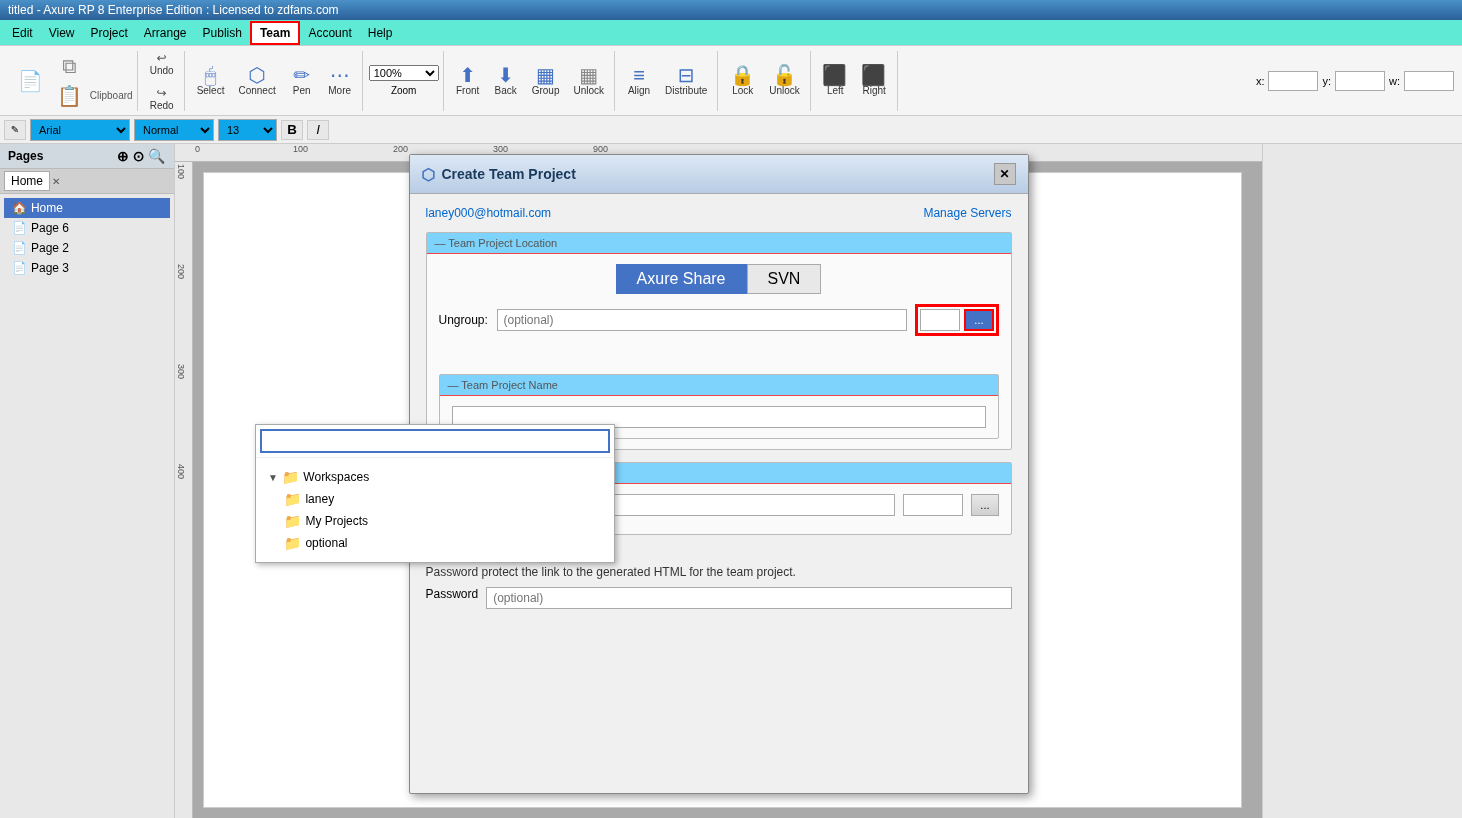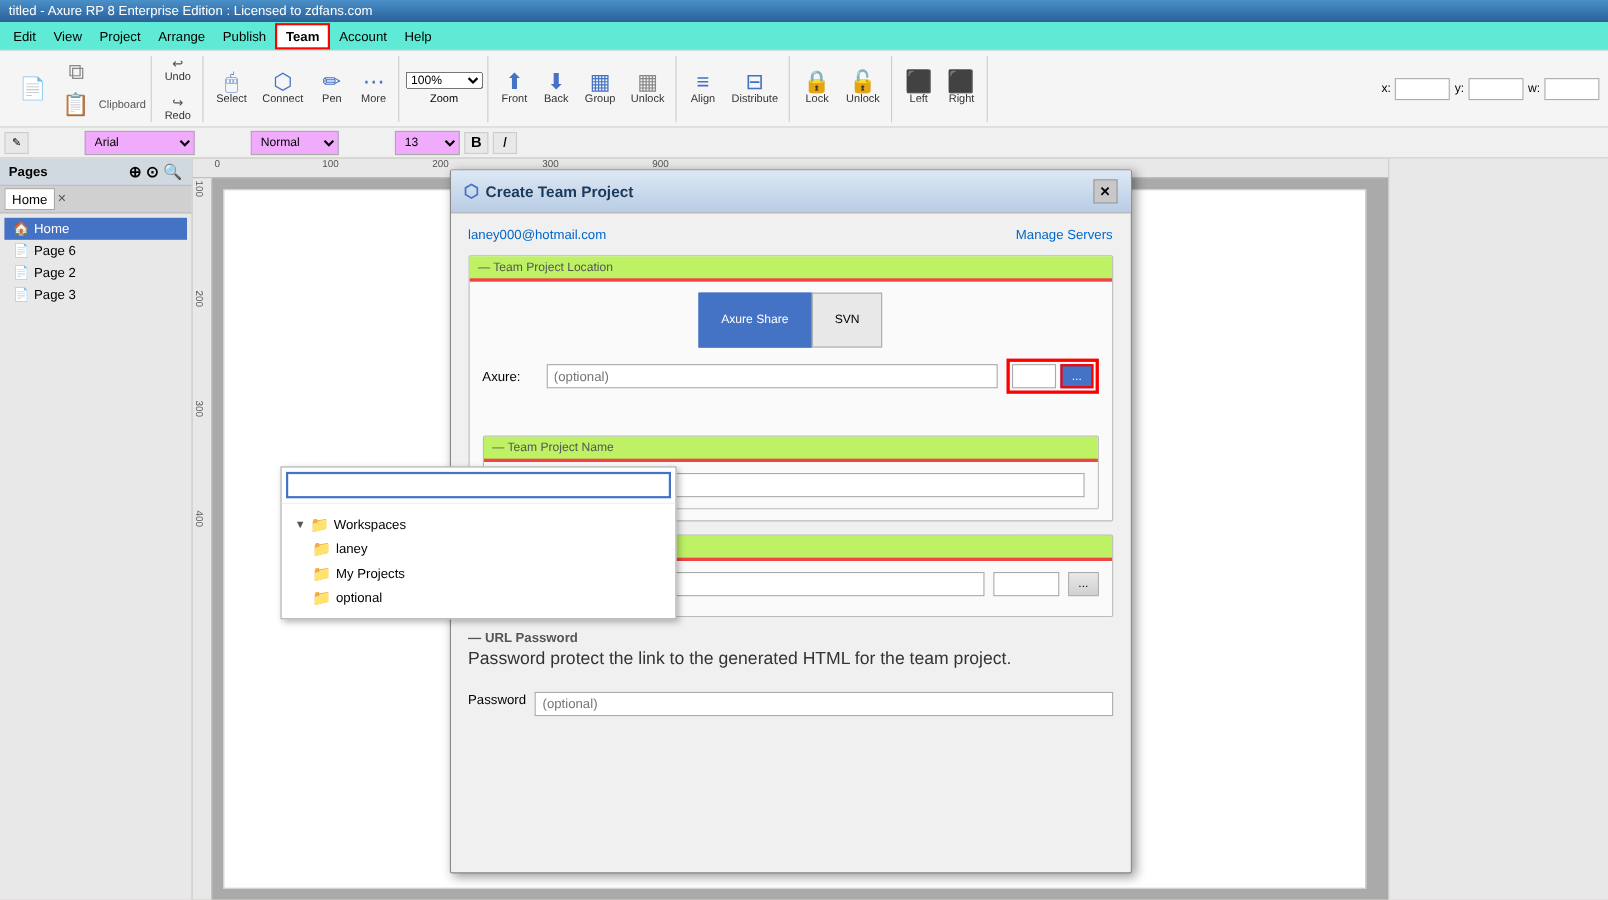--- a/index.html
+++ b/index.html
@@ -82,23 +82,22 @@
       display: flex;
       align-items: center;
       height: 28px;
       padding: 0 4px;
       gap: 4px;
     }
     .sub-toolbar select, .sub-toolbar input {
       height: 20px;
       font-size: 11px;
       border: 1px solid #aaa;
-      background: #f0abfc;
+      background: #0ea5e9;
       padding: 0 4px;
-      margin-left: 47px;
     }
 
     
     .main-layout {
       display: flex;
       height: calc(818px - 20px - 26px - 70px - 28px);
     }
 
     
     .sidebar {
@@ -232,35 +231,35 @@
     .section-box {
       border: 1px solid #bbb;
       border-radius: 2px;
       margin-bottom: 12px;
       background: #fafafa;
     }
     .section-title {
       font-size: 11px;
       color: #555;
       padding: 4px 8px;
-      background: #bef264;
-      border-bottom: 3px solid #ef4444;
+      background: #7dd3fc;
+      border-bottom: 1px solid #ef4444;
     }
     .section-content { padding: 10px 12px; }
     .tab-row {
       display: flex;
       gap: 0;
       margin-bottom: 10px;
       justify-content: center;
     }
     .tab-btn {
-      padding: 18px 20px;
+      padding: 5px 20px;
       border: 1px solid #aaa;
       cursor: pointer;
-      font-size: 11px;
+      font-size: 16px;
       background: #e8e8e8;
     }
     .tab-btn.active {
       background: #4472c4;
       color: white;
       border-color: #4472c4;
     }
     .form-row {
       display: flex;
       align-items: center;
@@ -328,21 +327,21 @@
       padding: 3px 4px;
       cursor: pointer;
       font-size: 12px;
     }
     .tree-item.indent1 { padding-left: 20px; }
     .tree-arrow { color: #555; font-size: 10px; }
     .tree-folder { color: #4472c4; font-size: 14px; }
 
     
     .url-section { margin-top: 8px; }
-    .url-desc { font-size: 16px; color: #333; margin-bottom: 20px; }
+    .url-desc { font-size: 12px; color: #333; margin-bottom: 8px; }
     .password-row {
       display: flex;
       gap: 8px;
     }
 
     
     .right-panel {
       width: 200px;
       background: #e8e8e8;
       border-left: 1px solid #ccc;
@@ -593,21 +592,21 @@
               — <span>Team Project Location</span>
             </div>
             <div class="section-content">
 
               <div class="tab-row">
                 <button class="tab-btn active">Axure Share</button>
                 <button class="tab-btn">SVN</button>
               </div>
 
               <div class="form-row">
-                <span class="form-label">Axure:</span>
+                <span class="form-label">Ungroup:</span>
                 <input type="text" class="form-input" placeholder="(optional)" style="color: rgb(153, 153, 153);">
                 <div class="highlight-box" style="border:3px solid red; padding:2px;">
                   <input type="text" style="width: 40px; height: 22px; border: 1px solid rgb(170, 170, 170);">
                   <button class="browse-btn browse-btn-highlighted">...</button>
                 </div>
               </div>
 
               <div class="dropdown-popup">
                 <div class="dropdown-search">
                   <input type="text" style="width: 100%; height: 24px; border: 2px solid rgb(68, 114, 196); outline: none; padding: 0px 4px; font-size: 12px;">

